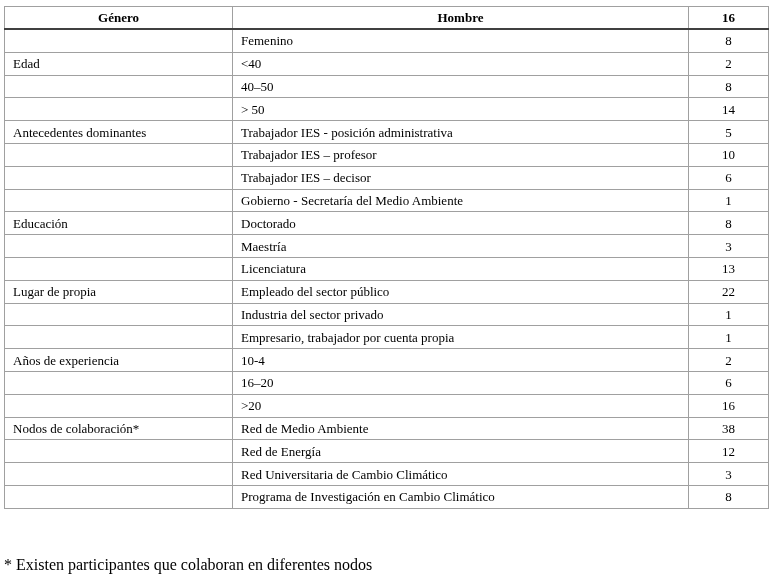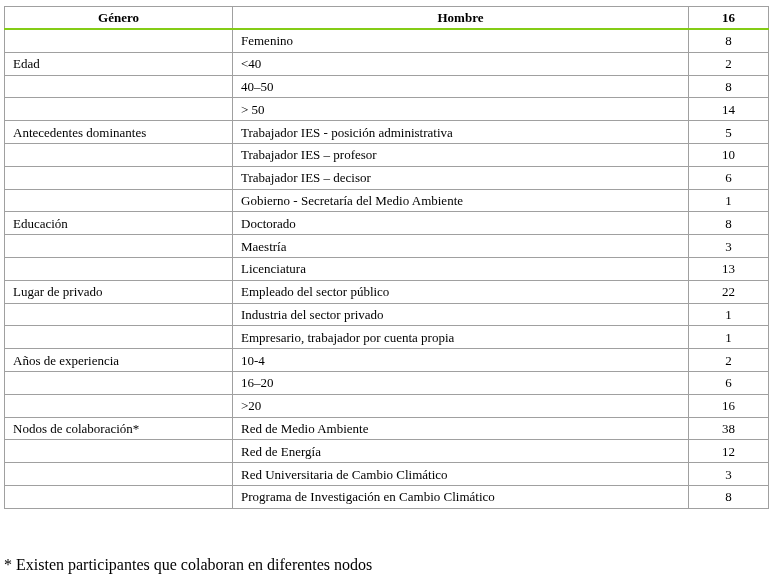--- a/index.html
+++ b/index.html
@@ -23,21 +23,21 @@
     padding: 0 8px;
     height: 21.8px;
     line-height: 21px;
     white-space: nowrap;
     overflow: hidden;
   }
   table.data thead th {
     font-weight: bold;
     text-align: center;
     height: 21px;
-    border-bottom: 2px solid #84cc16;
+    border-bottom: 2px solid #404040;
   }
   table.data td.num { text-align: center; }
   .footnote {
     position: absolute; left: 4px; top: 555px;
     font-size: 16px; line-height: 19px;
     white-space: nowrap;
   }
 </style>
 </head>
 <body>
@@ -105,21 +105,21 @@
         <td></td>
         <td>Maestría</td>
         <td class="num">3</td>
       </tr>
       <tr>
         <td></td>
         <td>Licenciatura</td>
         <td class="num">13</td>
       </tr>
       <tr>
-        <td>Lugar de privado</td>
+        <td>Lugar de propia</td>
         <td>Empleado del sector público</td>
         <td class="num">22</td>
       </tr>
       <tr>
         <td></td>
         <td>Industria del sector privado</td>
         <td class="num">1</td>
       </tr>
       <tr>
         <td></td>

